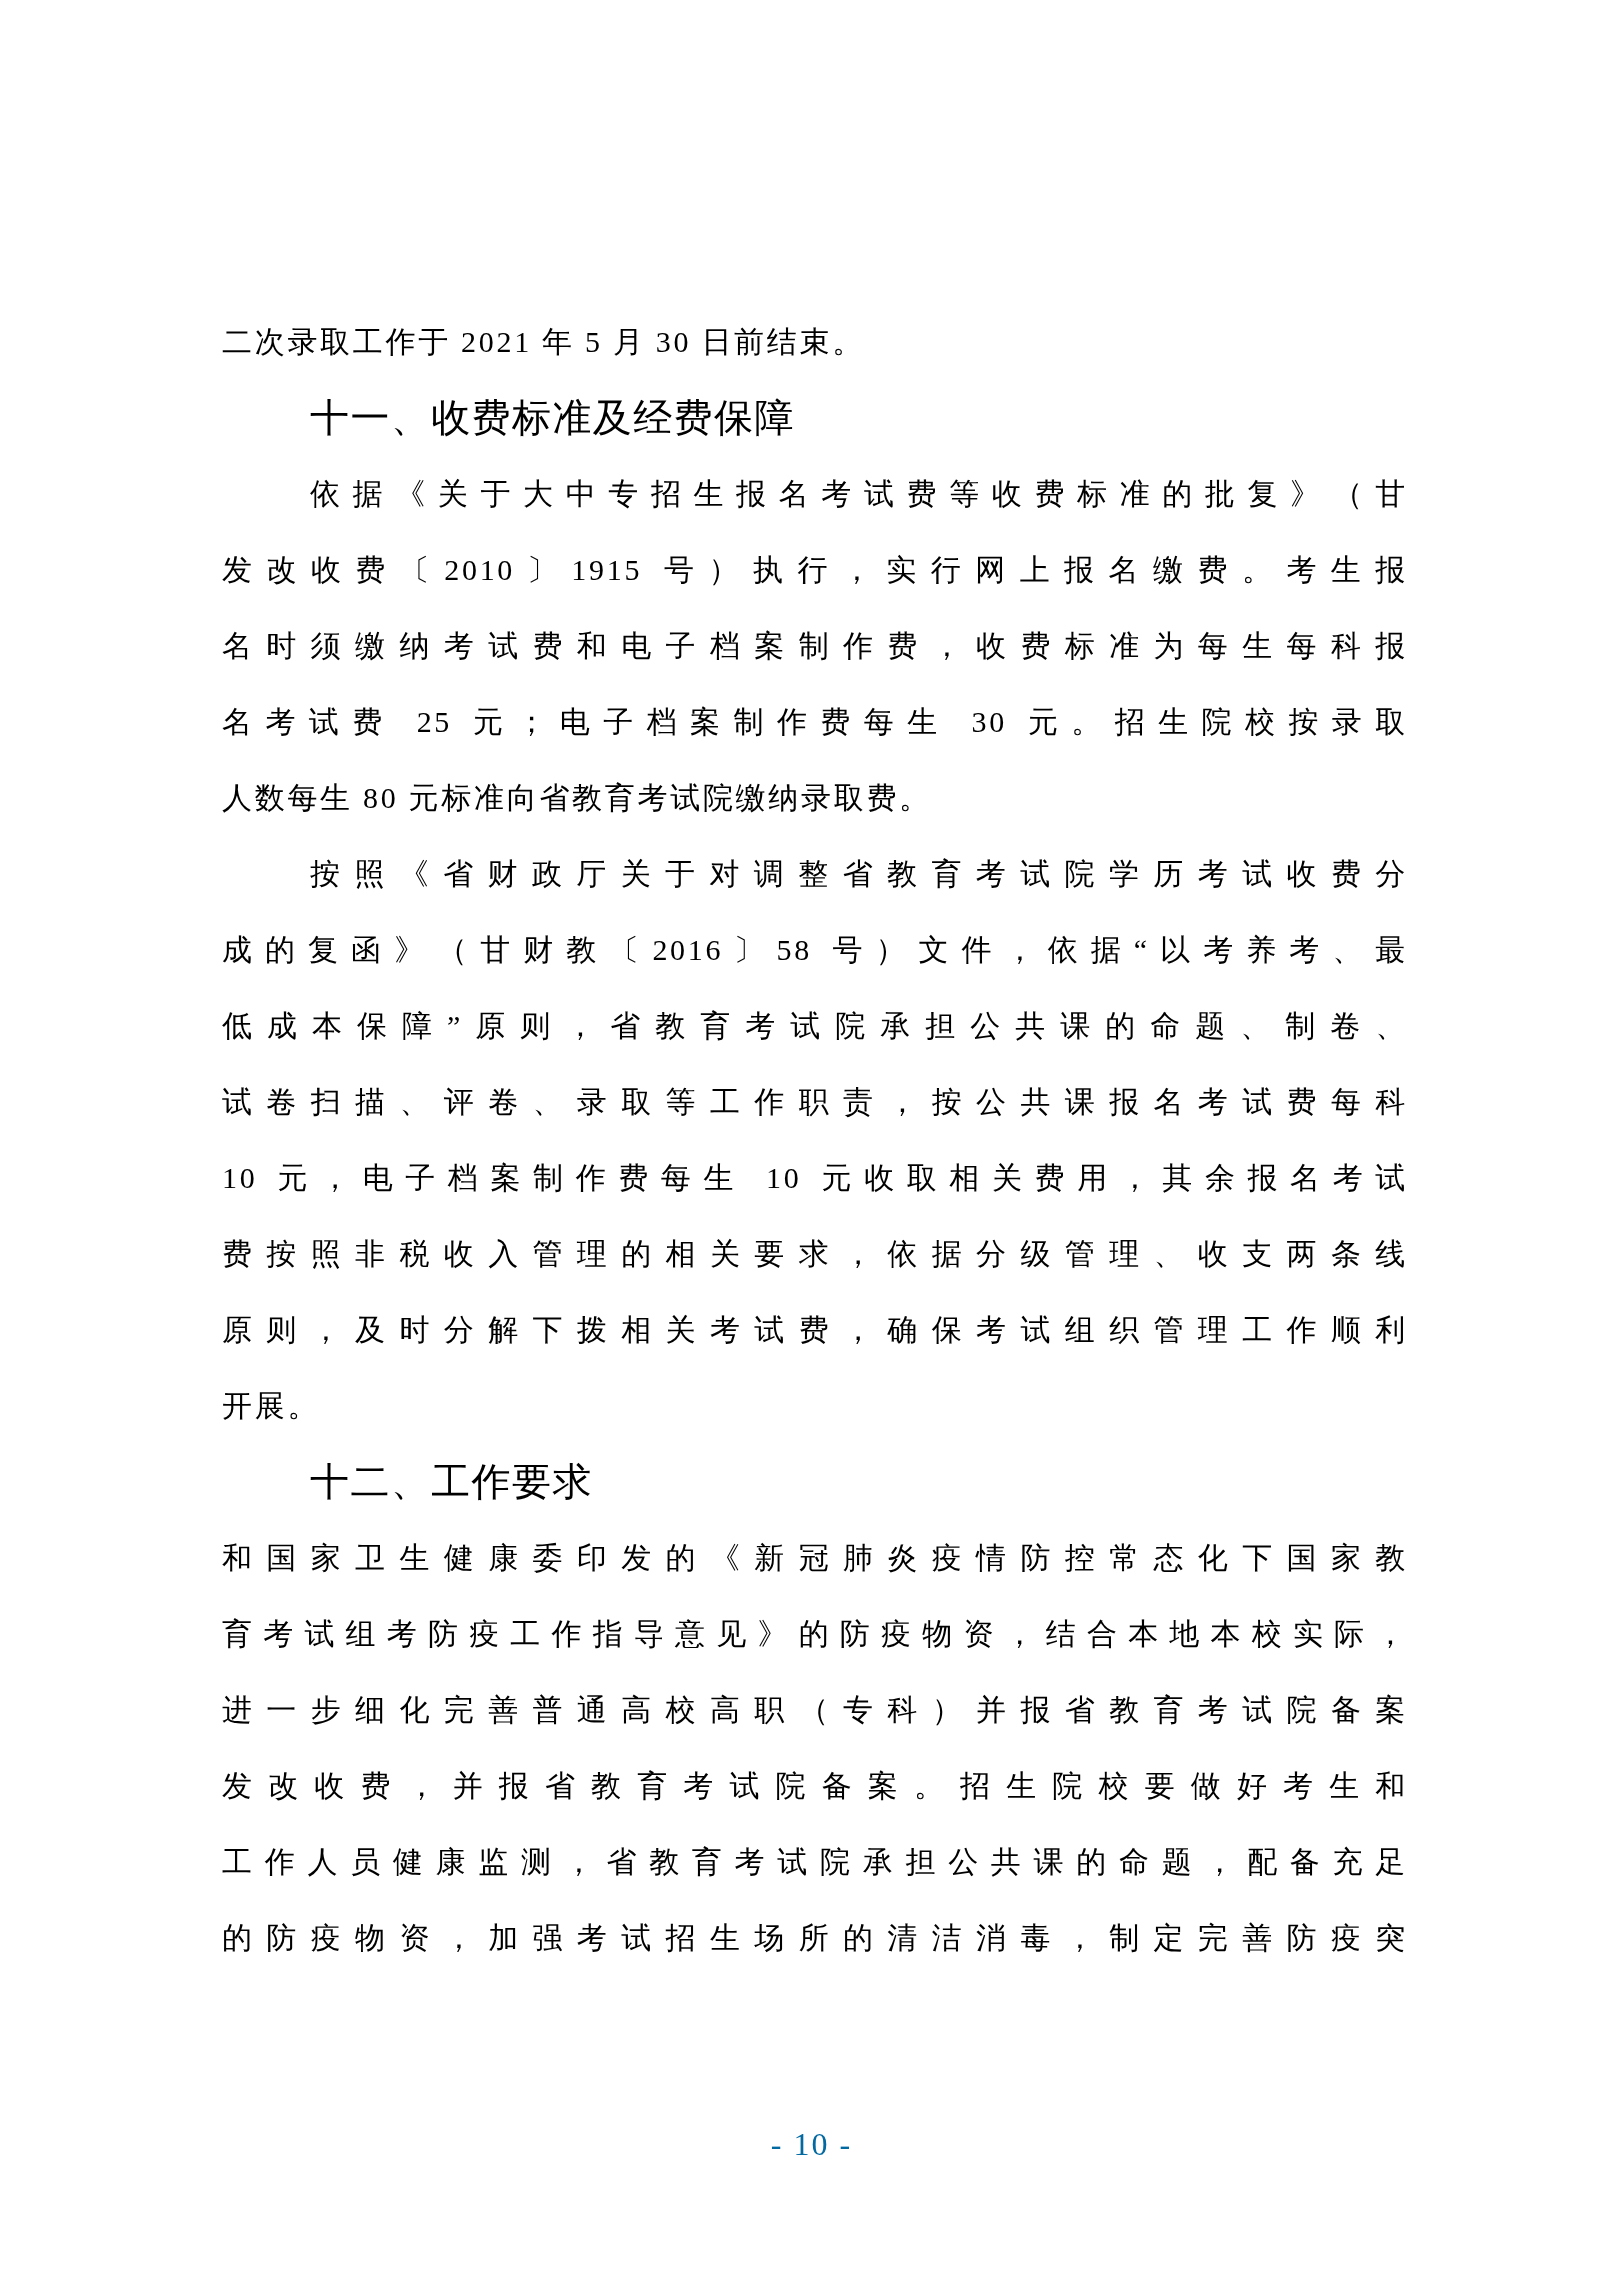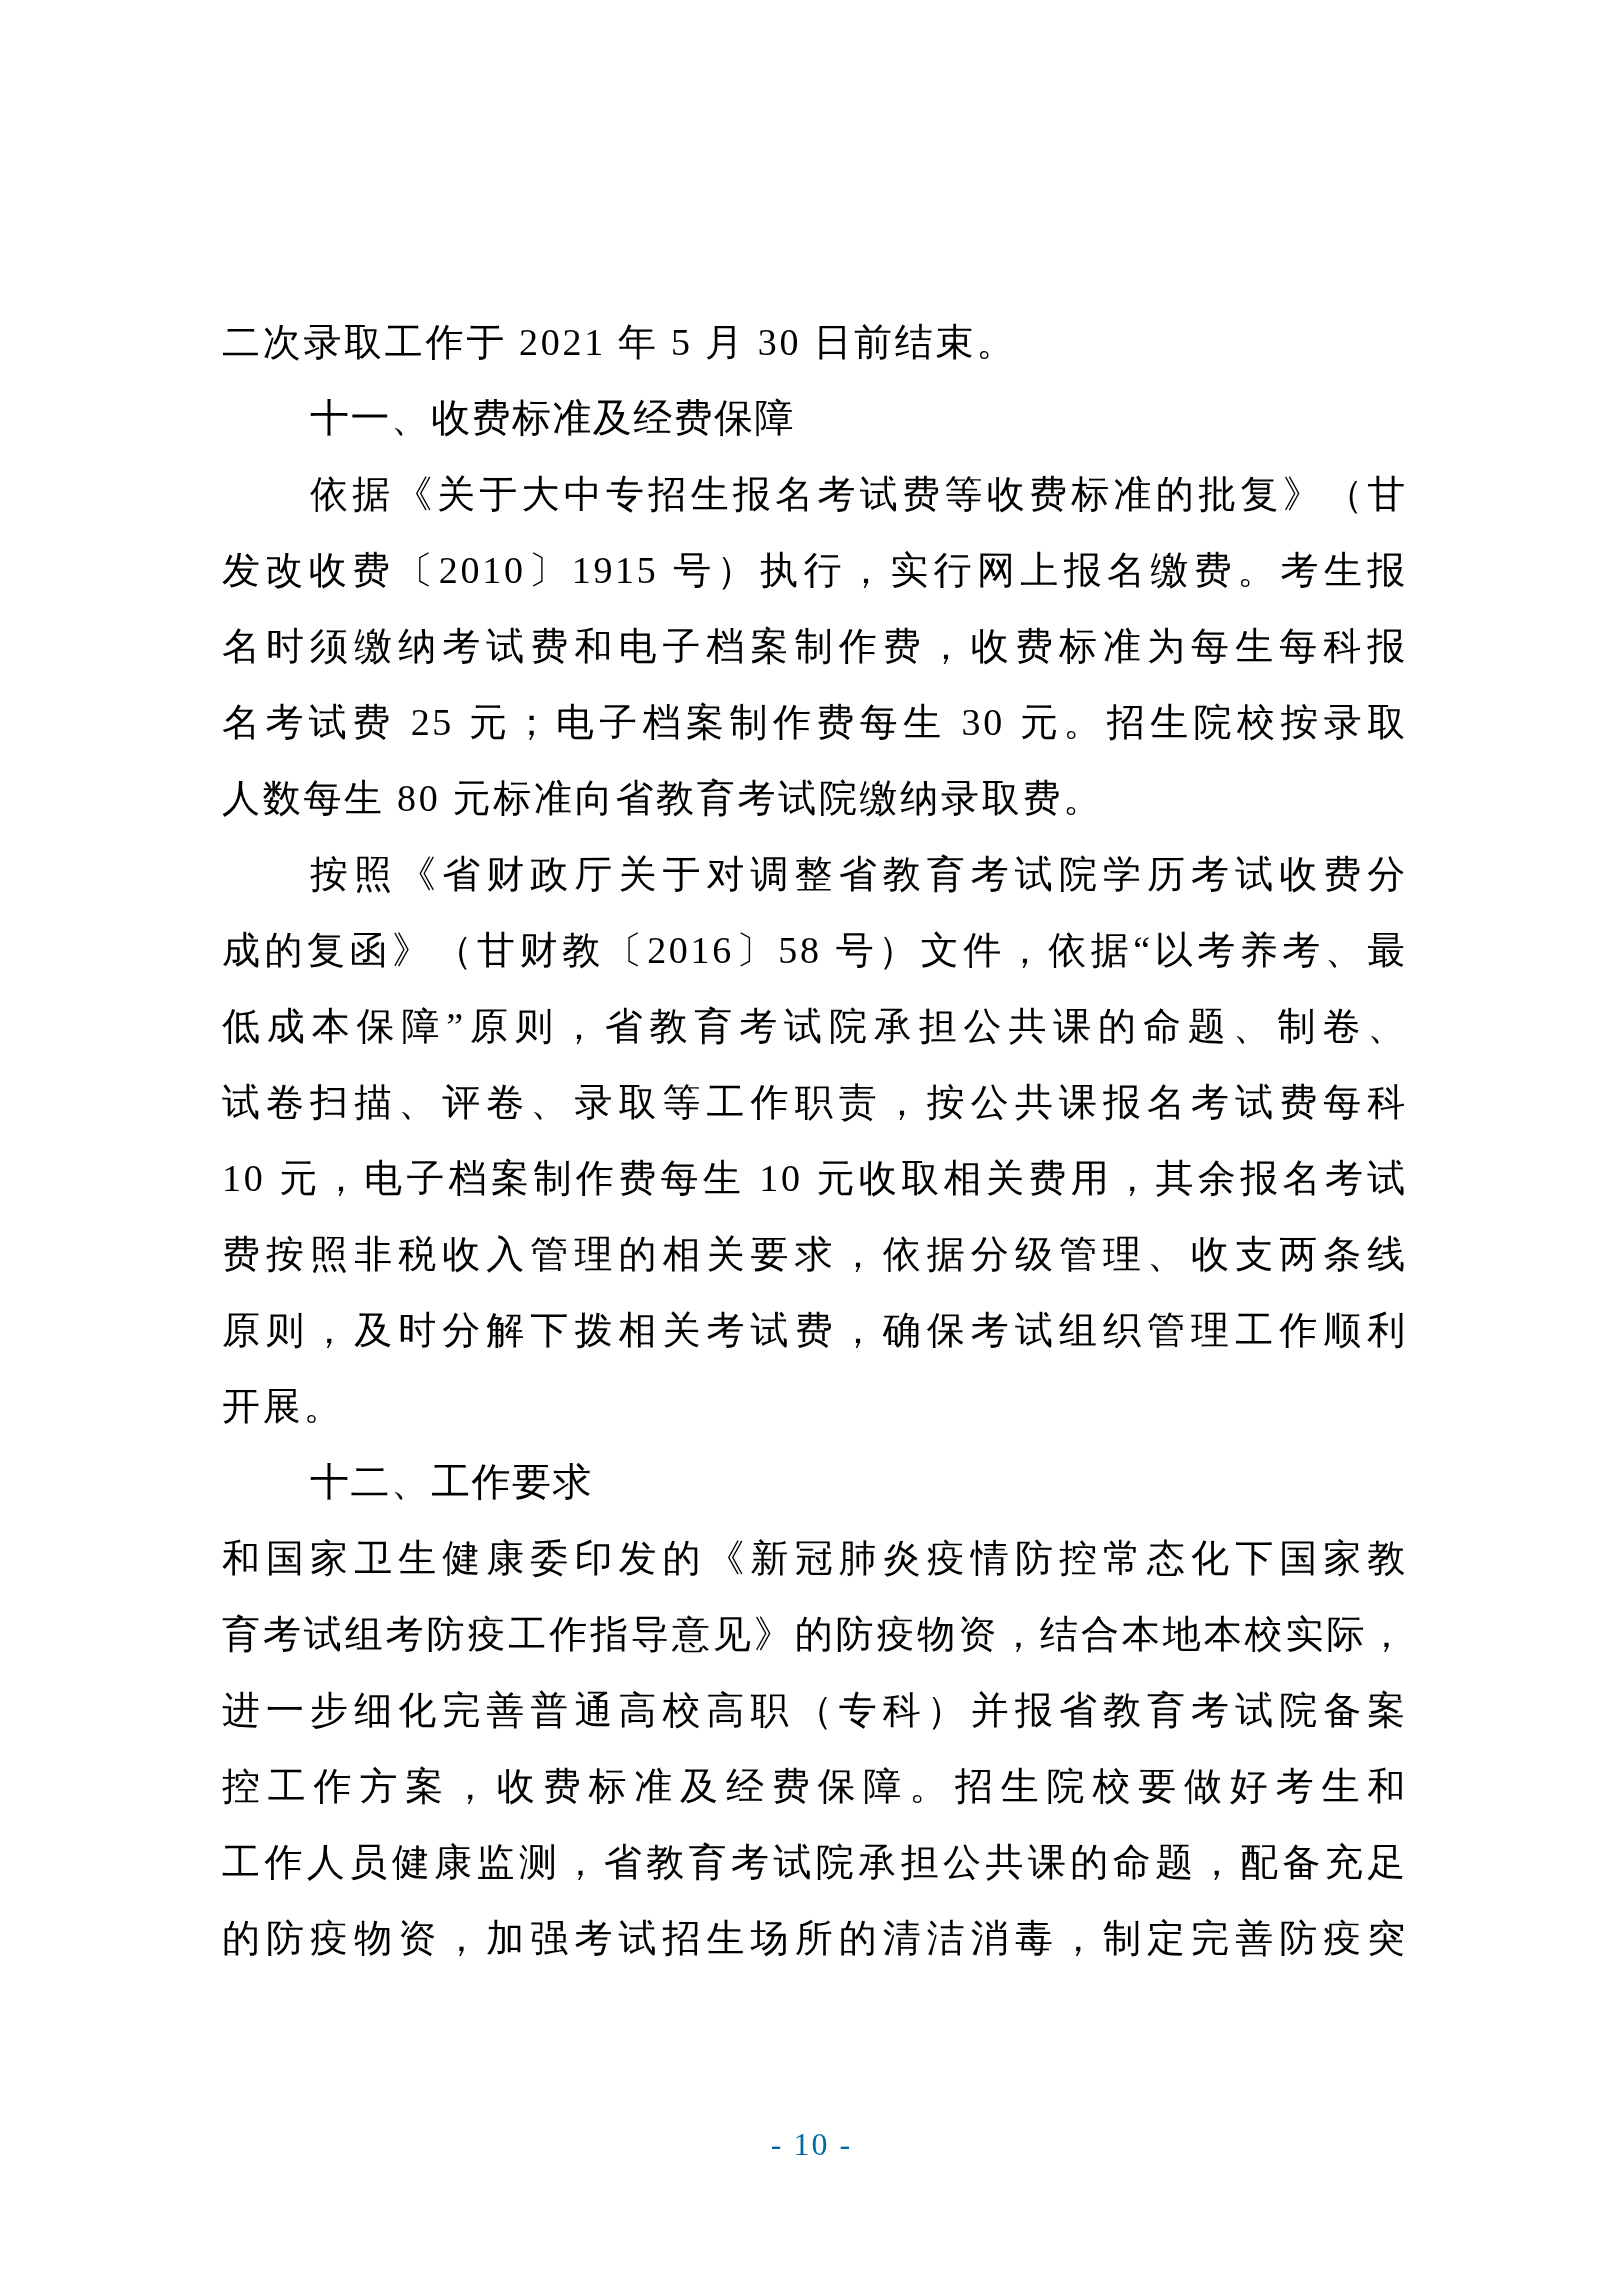--- a/index.html
+++ b/index.html
@@ -16,21 +16,21 @@
     font-family: "Liberation Serif", serif;
     overflow: hidden;
   }
   .text-block {
     position: absolute;
     left: 222px;
     top: 304px;
     width: 1186px;
   }
   .line {
-    font-size: 38px;
+    font-size: 30px;
     line-height: 76px;
     height: 76px;
     letter-spacing: 2.7px;
     text-align: left;
     color: #000000;
   }
   .line.justify {
     text-align: justify;
     text-align-last: justify;
     text-justify: inter-character;
@@ -73,19 +73,19 @@
     <div class="line justify">低成本保障”原则，省教育考试院承担公共课的命题、制卷、</div>
     <div class="line justify">试卷扫描、评卷、录取等工作职责，按公共课报名考试费每科</div>
     <div class="line justify">10 元，电子档案制作费每生 10 元收取相关费用，其余报名考试</div>
     <div class="line justify">费按照非税收入管理的相关要求，依据分级管理、收支两条线</div>
     <div class="line justify">原则，及时分解下拨相关考试费，确保考试组织管理工作顺利</div>
     <div class="line">开展。</div>
     <div class="line heading indent">十二、工作要求</div>
     <div class="line justify">和国家卫生健康委印发的《新冠肺炎疫情防控常态化下国家教</div>
     <div class="line justify">育考试组考防疫工作指导意见》的防疫物资，结合本地本校实际，</div>
     <div class="line justify">进一步细化完善普通高校高职（专科）并报省教育考试院备案</div>
-    <div class="line justify">控工作方案，收费标准及经费保障。招生院校要做好考生和</div>
+    <div class="line justify">发改收费，并报省教育考试院备案。招生院校要做好考生和</div>
     <div class="line justify">工作人员健康监测，省教育考试院承担公共课的命题，配备充足</div>
     <div class="line justify">的防疫物资，加强考试招生场所的清洁消毒，制定完善防疫突</div>
   </div>
   <div class="page-number">- 10 -</div>
 </div>
 
 
 </body></html>

